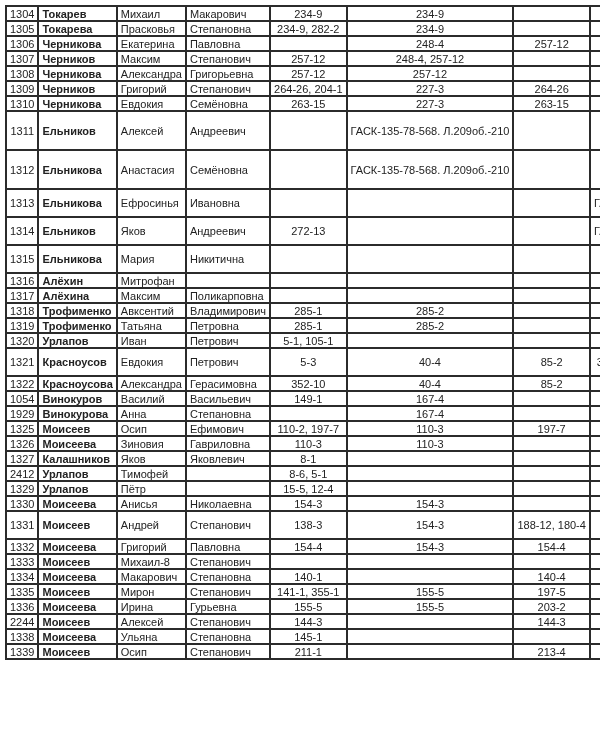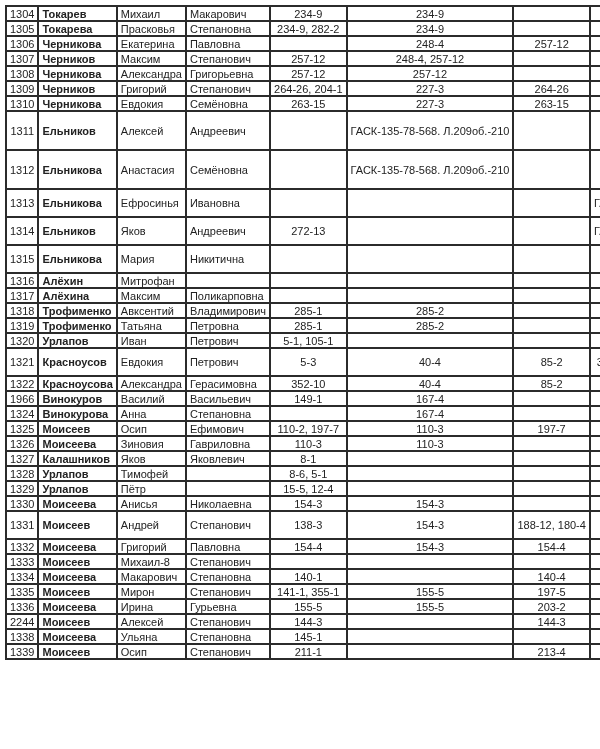--- a/index.html
+++ b/index.html
@@ -241,32 +241,32 @@
     <td class="c-surname">Красноусова</td>
     <td class="c-name">Александра</td>
     <td class="c-patr">Герасимовна</td>
     <td class="c-a">352-10</td>
     <td class="c-b">40-4</td>
     <td class="c-c">85-2</td>
     <td class="c-note">Грибановская</td>
   </tr>
 
   <tr class="h1">
-    <td class="c-num">1966</td>
+    <td class="c-num">1054</td>
     <td class="c-surname">Винокуров</td>
     <td class="c-name">Василий</td>
     <td class="c-patr">Васильевич</td>
     <td class="c-a">149-1</td>
     <td class="c-b">167-4</td>
     <td class="c-c"></td>
     <td class="c-note"></td>
   </tr>
 
   <tr class="h1">
-    <td class="c-num">1324</td>
+    <td class="c-num">1929</td>
     <td class="c-surname">Винокурова</td>
     <td class="c-name">Анна</td>
     <td class="c-patr">Степановна</td>
     <td class="c-a"></td>
     <td class="c-b">167-4</td>
     <td class="c-c"></td>
     <td class="c-note"></td>
   </tr>
 
   <tr class="h1">
@@ -296,21 +296,21 @@
     <td class="c-surname">Калашников</td>
     <td class="c-name">Яков</td>
     <td class="c-patr">Яковлевич</td>
     <td class="c-a">8-1</td>
     <td class="c-b"></td>
     <td class="c-c"></td>
     <td class="c-note"></td>
   </tr>
 
   <tr class="h1">
-    <td class="c-num">1328</td>
+    <td class="c-num">2412</td>
     <td class="c-surname">Урлапов</td>
     <td class="c-name">Тимофей</td>
     <td class="c-patr"></td>
     <td class="c-a">8-6, 5-1</td>
     <td class="c-b"></td>
     <td class="c-c"></td>
     <td class="c-note">рождён вне брака</td>
   </tr>
 
   <tr class="h1">

